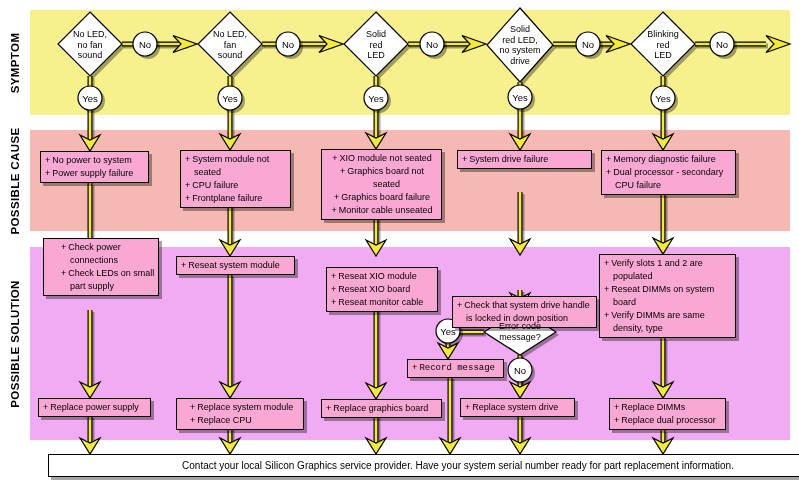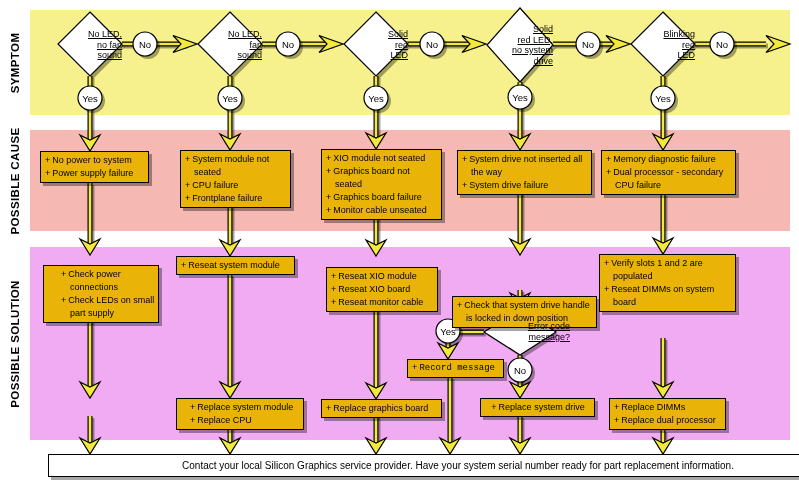--- a/index.html
+++ b/index.html
@@ -2,26 +2,26 @@
 <html><head>
 <meta charset="utf-8">
 <style>
   html,body{margin:0;padding:0;background:#fff;}
   #stage{position:relative;width:799px;height:491px;background:#fff;overflow:hidden;
          font-family:"Liberation Sans",sans-serif;color:#000;}
   .band{position:absolute;left:30px;width:760px;}
   .vlabel-wrap{position:absolute;left:0;width:30px;display:flex;align-items:center;justify-content:center;}
   .vlabel{transform:rotate(-90deg);white-space:nowrap;font-weight:bold;font-size:11.5px;letter-spacing:0.4px;}
   svg#wires{position:absolute;left:0;top:0;z-index:2;}
-  .box{position:absolute;z-index:3;background:#eab308;border:1px solid #000;
+  .box{position:absolute;z-index:3;background:#f9a8d4;border:1px solid #000;
        box-shadow:3px 3px 0 rgba(0,0,0,0.35);padding:2px 3px 2px 4px;
        font-size:9px;line-height:13px;}
   .li{padding-left:9px;text-indent:-9px;}
   .b{margin-right:2px;}
-  .dtext{position:absolute;z-index:4;text-align:right;font-size:9px;line-height:10.5px;text-decoration:underline;}
+  .dtext{position:absolute;z-index:4;text-align:center;font-size:9px;line-height:10.5px;}
   .dtext span{display:block;}
   #banner{position:absolute;z-index:3;background:#fff;border:1px solid #000;
           box-shadow:3px 3px 0 rgba(0,0,0,0.35);display:flex;align-items:center;justify-content:center;
           font-size:10px;text-align:center;}
 </style>
 </head>
 <body>
 
 <div id="stage">
 
@@ -238,67 +238,70 @@
 
   <div class="box" style="left:40px;top:151px;width:100px;">
     <div class="li"><span class="b">+</span><span>No power to system</span></div>
     <div class="li"><span class="b">+</span><span>Power supply failure</span></div>
   </div>
   <div class="box" style="left:180px;top:150px;width:102px;">
     <div class="li"><span class="b">+</span><span>System module not seated</span></div>
     <div class="li"><span class="b">+</span><span>CPU failure</span></div>
     <div class="li"><span class="b">+</span><span>Frontplane failure</span></div>
   </div>
-  <div class="box" style="left:321px;top:149px;width:112px;">
+  <div class="box" style="left:321px;top:149px;width:112px;text-align:center;">
     <div class="li"><span class="b">+</span><span>XIO module not seated</span></div>
     <div class="li"><span class="b">+</span><span>Graphics board not seated</span></div>
     <div class="li"><span class="b">+</span><span>Graphics board failure</span></div>
     <div class="li"><span class="b">+</span><span>Monitor cable unseated</span></div>
   </div>
   <div class="box" style="left:457px;top:150px;width:126px;">
-    <div class="li"><span class="b">+</span><span>System drive not inserted all the way</span></div>
     <div class="li"><span class="b">+</span><span>System drive failure</span></div>
   </div>
   <div class="box" style="left:601px;top:150px;width:126px;">
     <div class="li"><span class="b">+</span><span>Memory diagnostic failure</span></div>
     <div class="li"><span class="b">+</span><span>Dual processor - secondary CPU failure</span></div>
   </div>
 
-  <div class="box" style="left:43px;top:265px;width:94px;padding-left:17px;">
+  <div class="box" style="left:43px;top:238px;width:94px;padding-left:17px;">
     <div class="li"><span class="b">+</span><span>Check power connections</span></div>
     <div class="li"><span class="b">+</span><span>Check LEDs on small part supply</span></div>
   </div>
   <div class="box" style="left:176px;top:256px;width:110px;">
     <div class="li"><span class="b">+</span><span>Reseat system module</span></div>
   </div>
   <div class="box" style="left:326px;top:256px;width:103px;margin-top:11px;">
     <div class="li"><span class="b">+</span><span>Reseat XIO module</span></div>
     <div class="li"><span class="b">+</span><span>Reseat XIO board</span></div>
     <div class="li"><span class="b">+</span><span>Reseat monitor cable</span></div>
   </div>
   <div class="box" style="left:452px;top:255px;width:136px;margin-top:41px;">
     <div class="li"><span class="b">+</span><span>Check that system drive handle is locked in down position</span></div>
   </div>
   <div class="box" style="left:599px;top:254px;width:128px;">
     <div class="li"><span class="b">+</span><span>Verify slots 1 and 2 are populated</span></div>
     <div class="li"><span class="b">+</span><span>Reseat DIMMs on system board</span></div>
+    <div class="li"><span class="b">+</span><span>Verify DIMMs are same density, type</span></div>
   </div>
 
   <div class="box" style="left:407px;top:359px;width:88px;font-family:Liberation Mono, monospace;">
     <div class="li"><span class="b">+</span><span>Record message</span></div>
   </div>
 
+  <div class="box" style="left:38px;top:398px;width:104px;">
+    <div class="li"><span class="b">+</span><span>Replace power supply</span></div>
+  </div>
   <div class="box" style="left:176px;top:398px;width:110px;padding-left:13px;">
     <div class="li"><span class="b">+</span><span>Replace system module</span></div>
     <div class="li"><span class="b">+</span><span>Replace CPU</span></div>
   </div>
   <div class="box" style="left:321px;top:399px;width:112px;">
     <div class="li"><span class="b">+</span><span>Replace graphics board</span></div>
   </div>
-  <div class="box" style="left:480px;top:398px;width:106px;text-align:center;">
+  <div class="box" style="left:460px;top:398px;width:106px;">
     <div class="li"><span class="b">+</span><span>Replace system drive</span></div>
   </div>
   <div class="box" style="left:609px;top:398px;width:108px;">
     <div class="li"><span class="b">+</span><span>Replace DIMMs</span></div>
     <div class="li"><span class="b">+</span><span>Replace dual processor</span></div>
   </div>
 
   <div id="banner" style="left:48px;top:454px;width:724px;height:21px;padding-left:47px;">
     <span>Contact your local Silicon Graphics service provider. Have your system serial number ready for part replacement information.</span>
   </div>

